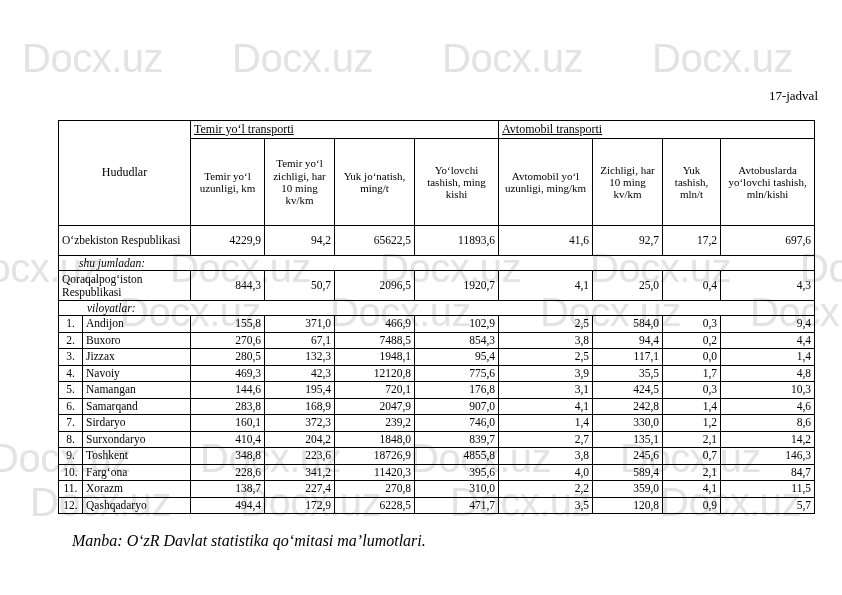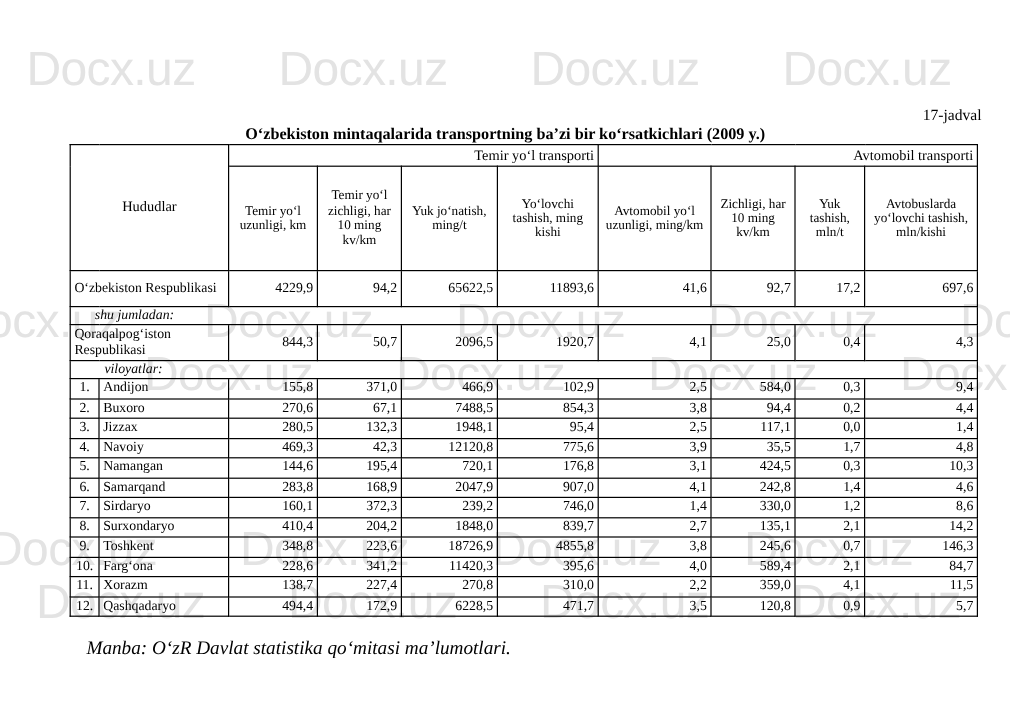--- a/index.html
+++ b/index.html
@@ -77,23 +77,24 @@
   table.tbl td, table.tbl th {
     border: 1px solid #000;
     padding: 0 3px;
     font-weight: normal;
     vertical-align: middle;
     line-height: 1.12;
   }
   .rgt { text-align: right; padding-right: 7px; }
 
   th.grp {
-    text-align: right;
+    text-align: left;
     font-size: 12px;
     height: 17px;
+    text-decoration: underline;
   }
   th.colhead {
     text-align: center;
     font-size: 11px;
     height: 86px;
   }
   th.hud {
     text-align: center;
     font-size: 12px;
   }
@@ -150,21 +151,20 @@
     <div class="wm" style="left: 30px; top: 480px;">Docx.uz</div>
     <div class="wm" style="left: 240px; top: 480px;">Docx.uz</div>
     <div class="wm" style="left: 450px; top: 480px;">Docx.uz</div>
     <div class="wm" style="left: 660px; top: 480px;">Docx.uz</div>
   </div>
 
 <div id="page">
 
   <div id="jadval-number">17-jadval</div>
 
-  <div id="table-title">O‘zbekiston mintaqalarida transportning ba’zi bir ko‘rsatkichlari (2009 y.)</div>
 
   <div id="table-wrap">
     <table class="tbl">
       <colgroup>
         <col style="width:24px">
         <col style="width:108px">
         <col style="width:74px">
         <col style="width:70px">
         <col style="width:80px">
         <col style="width:84px">

